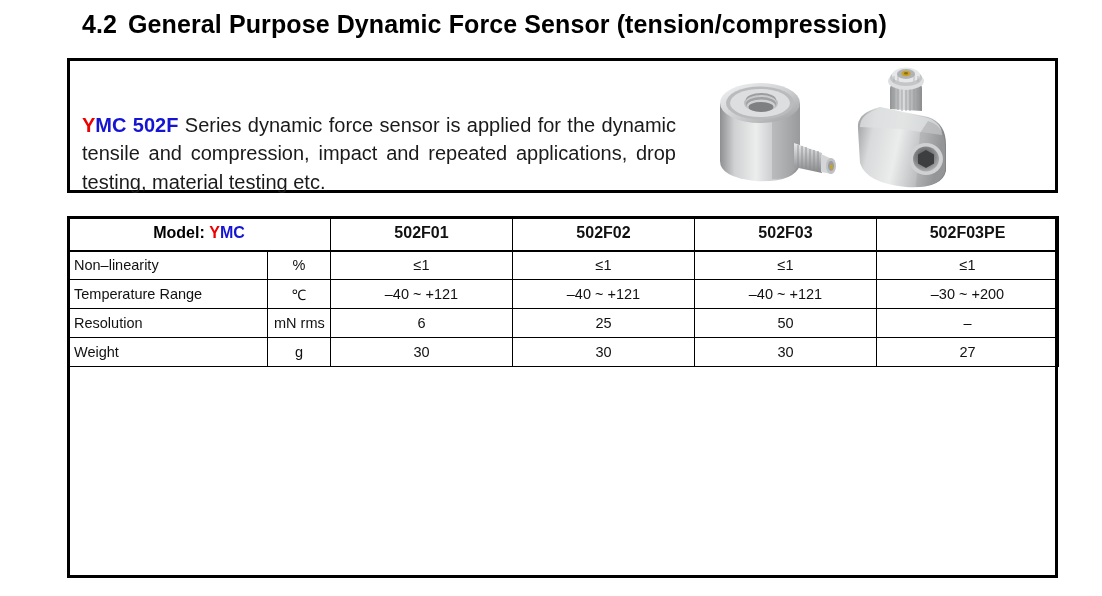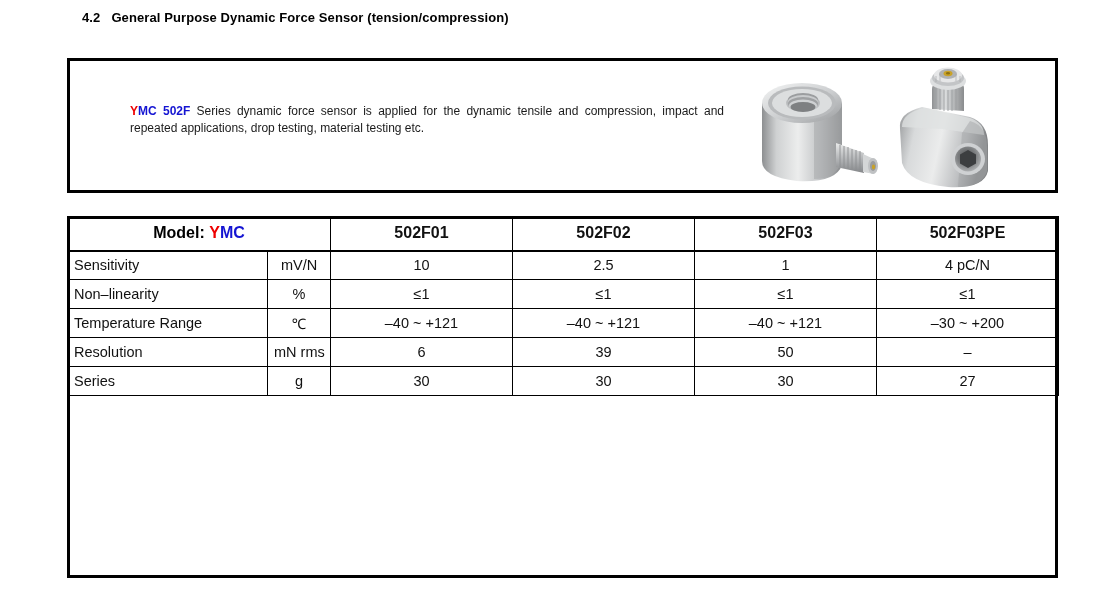--- a/index.html
+++ b/index.html
@@ -14,21 +14,21 @@
     color: #000000;
     position: relative;
     overflow: hidden;
   }
 
   
   .section-heading {
     position: absolute;
     left: 82px;
     top: 10px;
-    font-size: 13px;
+    font-size: 25px;
     font-weight: bold;
     letter-spacing: 0.1px;
     white-space: nowrap;
   }
   .section-heading .sec-num { margin-right: 11px; }
 
   
   .intro-box {
     position: absolute;
     left: 67px;
@@ -40,27 +40,26 @@
     background: #ffffff;
     display: flex;
     align-items: stretch;
   }
   .intro-text-wrap {
     flex: 0 0 612px;
     padding: 30px 0 0 12px;
     box-sizing: border-box;
   }
   .intro-text {
-    font-size: 12px;
+    font-size: 20px;
     line-height: 1.42;
     text-align: justify;
     text-align-last: left;
     width: 594px;
     color: #1a1a1a;
-    margin-left: 48px;
   }
   .brand-y { color: #ee0000; font-weight: bold; }
   .brand-mc { color: #1414d2; font-weight: bold; }
 
   .intro-images {
     flex: 1 1 auto;
     position: relative;
   }
 
   
@@ -268,28 +267,20 @@
     </colgroup>
     <tbody>
       <tr class="header-row">
         <td class="model-cell" colspan="2"><span class="mlabel">Model:</span>&nbsp;<span class="brand-y">Y</span><span class="brand-mc">MC</span></td>
         <td class="col-head">502F01</td>
         <td class="col-head">502F02</td>
         <td class="col-head">502F03</td>
         <td class="col-head">502F03PE</td>
       </tr>
 
-      <tr>
-        <td class="param-name">Sensitivity</td>
-        <td class="param-unit">mV/N</td>
-        <td class="val">10</td>
-        <td class="val">2.5</td>
-        <td class="val">1</td>
-        <td class="val">4 pC/N</td>
-      </tr>
 
 
       <tr>
         <td class="param-name">Non–linearity</td>
         <td class="param-unit">%</td>
         <td class="val">≤1</td>
         <td class="val">≤1</td>
         <td class="val">≤1</td>
         <td class="val">≤1</td>
       </tr>
@@ -301,30 +292,30 @@
         <td class="val">–40 ~ +121</td>
         <td class="val">–40 ~ +121</td>
         <td class="val">–40 ~ +121</td>
         <td class="val">–30 ~ +200</td>
       </tr>
 
       <tr>
         <td class="param-name">Resolution</td>
         <td class="param-unit">mN rms</td>
         <td class="val">6</td>
-        <td class="val">39</td>
+        <td class="val">25</td>
         <td class="val">50</td>
         <td class="val">–</td>
       </tr>
 
 
 
 
       <tr>
-        <td class="param-name">Series</td>
+        <td class="param-name">Weight</td>
         <td class="param-unit">g</td>
         <td class="val">30</td>
         <td class="val">30</td>
         <td class="val">30</td>
         <td class="val">27</td>
       </tr>
     </tbody>
   </table>
 </div>
 

